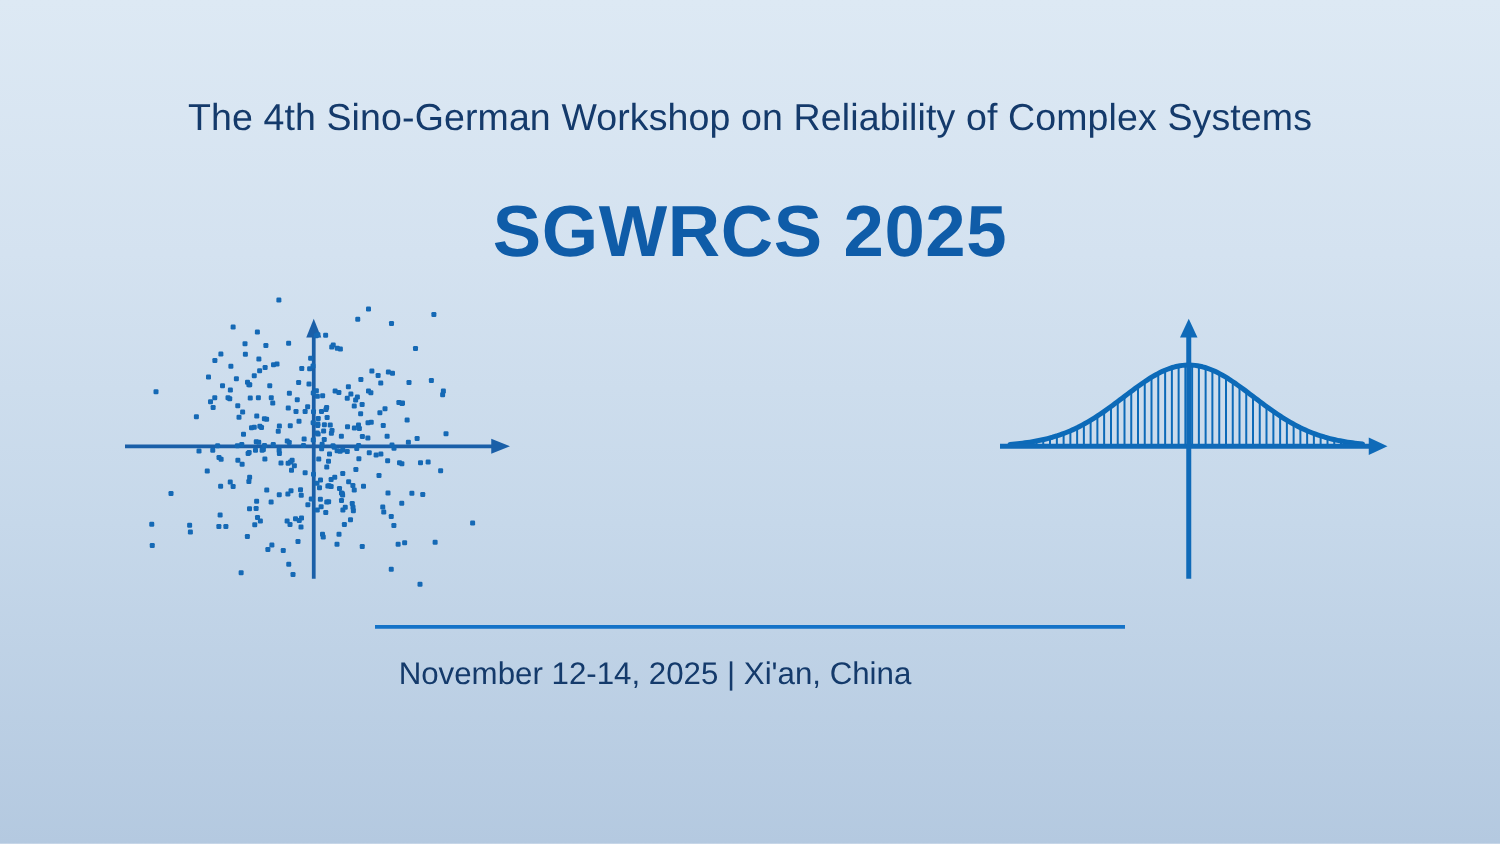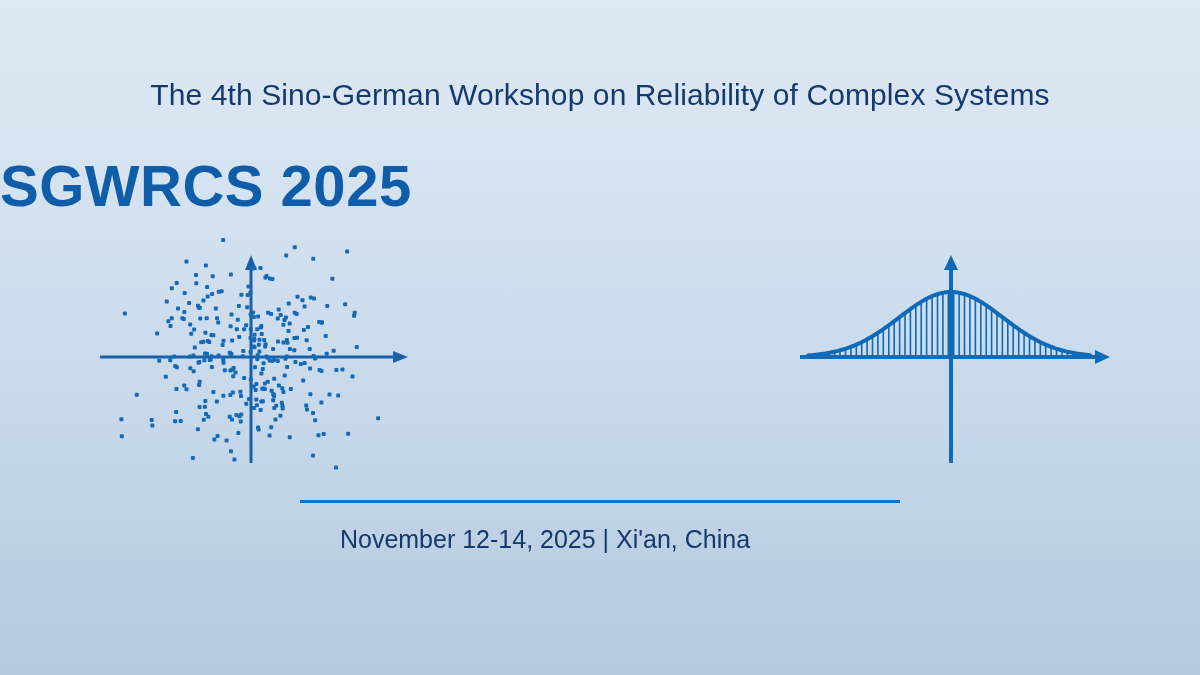--- a/index.html
+++ b/index.html
@@ -32,21 +32,21 @@
     color: #143a6b;
     letter-spacing: 0.1px;
     white-space: nowrap;
   }
 
   #acronym-title {
     position: absolute;
     top: 152px;
     left: 0;
     width: 1200px;
-    text-align: left;
+    text-align: center;
     font-size: 58px;
     font-weight: 700;
     color: #0f5ca8;
     letter-spacing: 0.5px;
     white-space: nowrap;
   }
 
   
   #scatter-figure {
     position: absolute;
@@ -77,21 +77,20 @@
   #event-details {
     position: absolute;
     top: 525px;
     left: 0;
     width: 1048px;
     text-align: center;
     font-size: 25px;
     font-weight: 400;
     color: #143a6b;
     white-space: nowrap;
-    margin-left: 21px;
   }
 
   
   #keywords {
     position: absolute;
     top: 615px;
     left: 0;
     width: 1200px;
     text-align: center;
     font-size: 26px;

